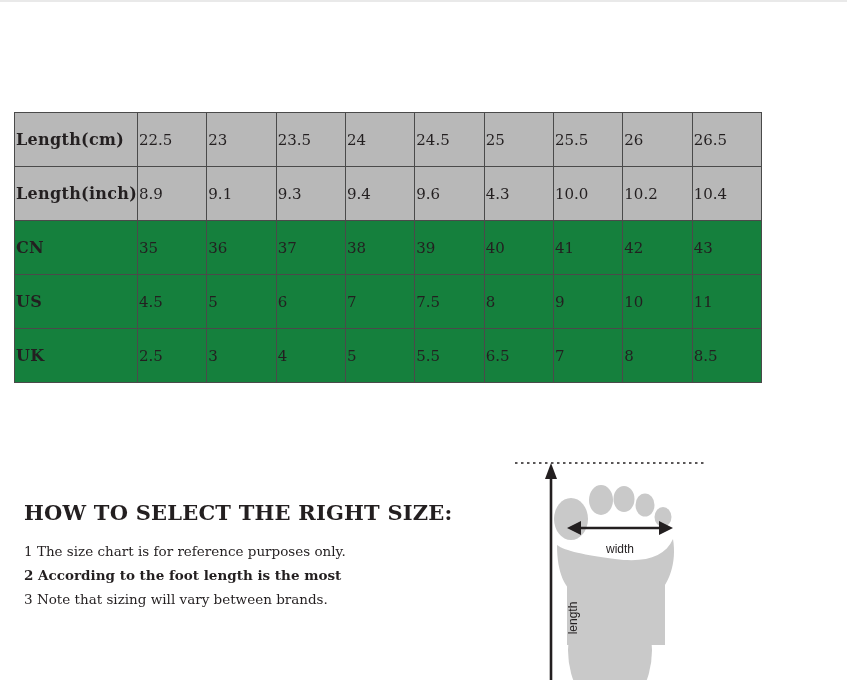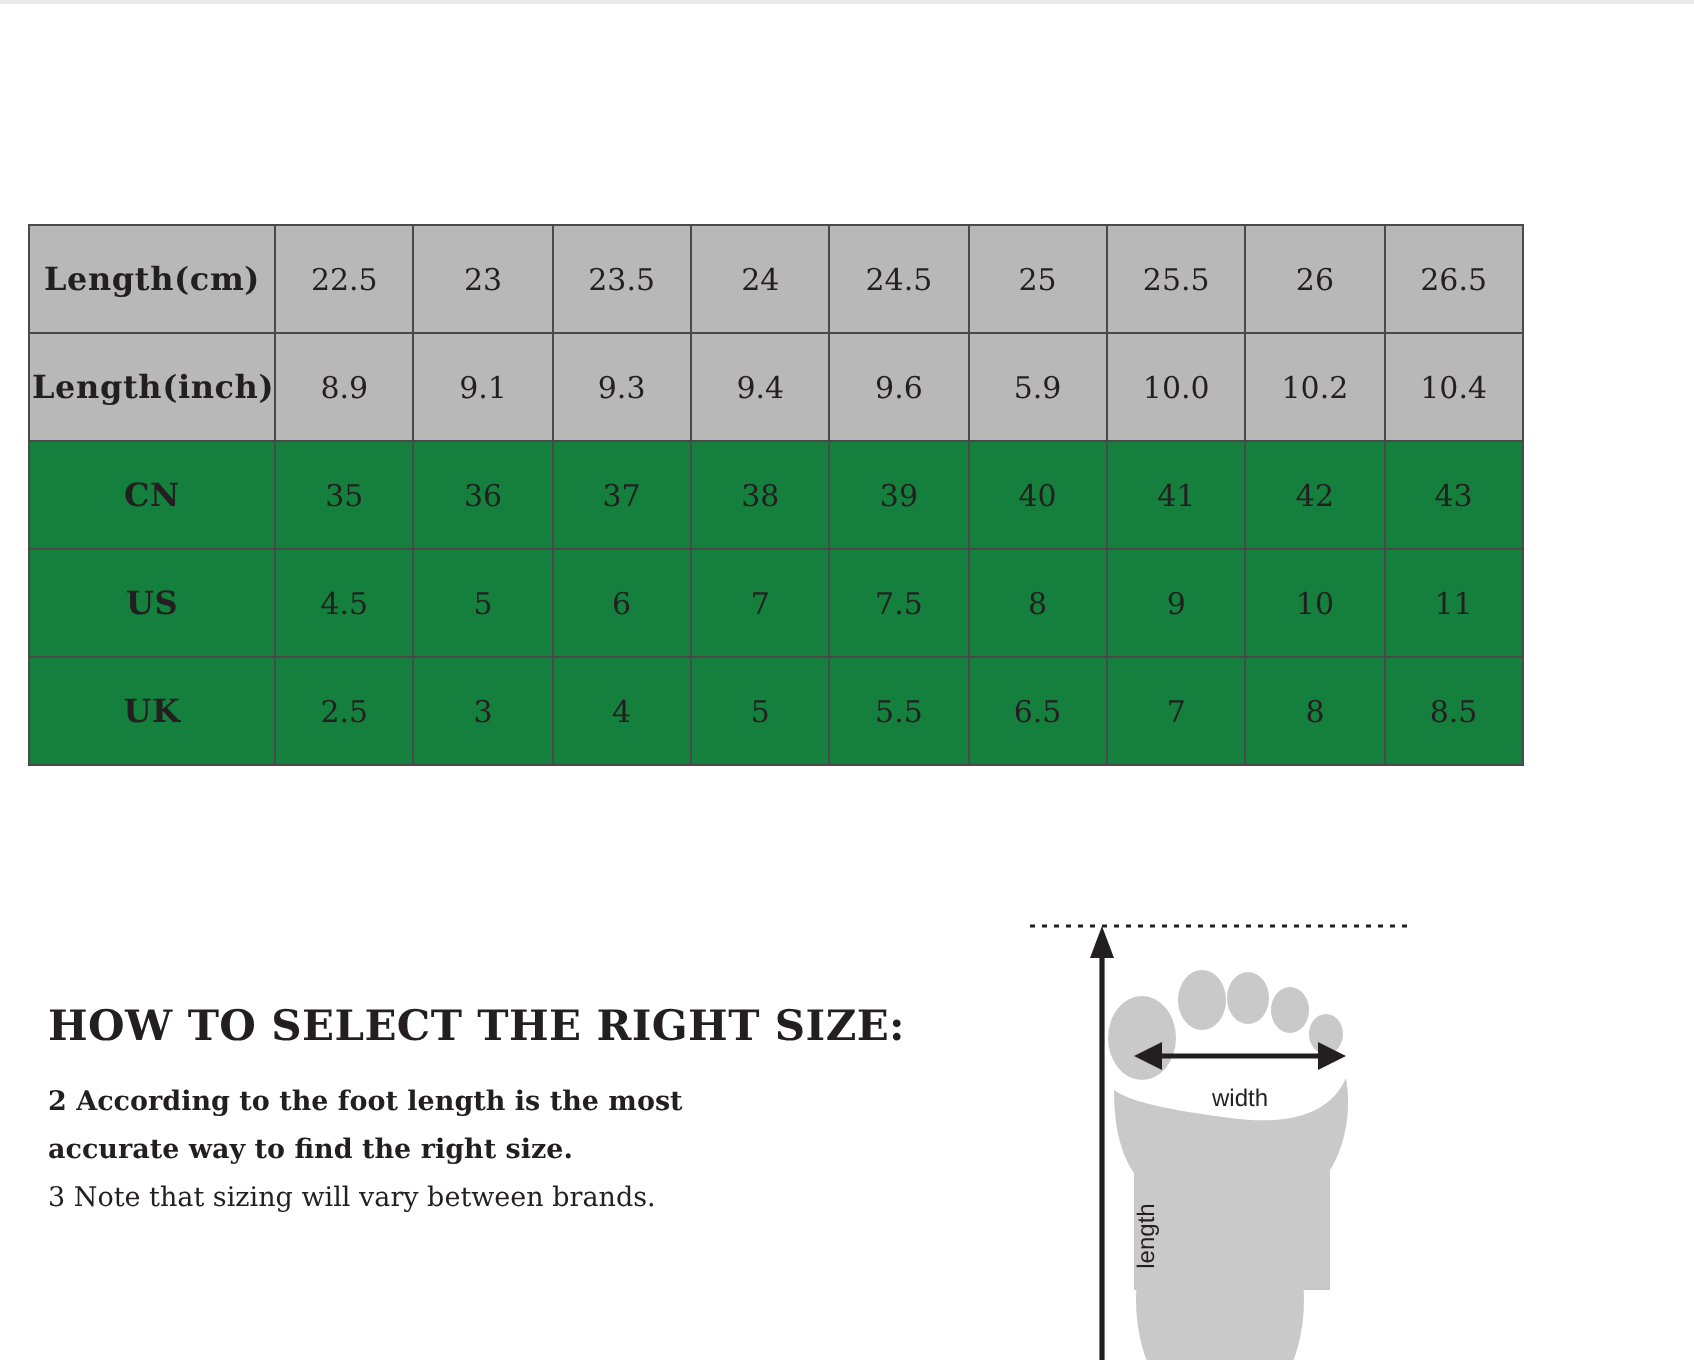--- a/index.html
+++ b/index.html
@@ -50,21 +50,21 @@
     width: 748px;
   }
   table.size-chart {
     border-collapse: collapse;
     width: 748px;
     table-layout: fixed;
   }
   table.size-chart td {
     border: 1px solid #4a4a4a;
     height: 51px;
-    text-align: center;
+    text-align: left;
     vertical-align: middle;
     font-family: "DejaVu Serif", serif;
     font-size: 15px;
     color: #231f20;
   }
   table.size-chart td.rowhead {
     width: 120px;
     font-weight: bold;
     font-size: 16px;
     letter-spacing: 0.3px;
@@ -145,21 +145,21 @@
           <td>26</td>
           <td>26.5</td>
         </tr>
         <tr class="shaded">
           <td class="rowhead">Length(inch)</td>
           <td>8.9</td>
           <td>9.1</td>
           <td>9.3</td>
           <td>9.4</td>
           <td>9.6</td>
-          <td>5.9</td>
+          <td>4.3</td>
           <td>10.0</td>
           <td>10.2</td>
           <td>10.4</td>
         </tr>
         <tr class="plain">
           <td class="rowhead">CN</td>
           <td>35</td>
           <td>36</td>
           <td>37</td>
           <td>38</td>
@@ -193,22 +193,22 @@
           <td>8</td>
           <td>8.5</td>
         </tr>
       </tbody>
     </table>
   </div>
 
   <div class="howto">
     <div class="howto-title">HOW TO SELECT THE RIGHT SIZE:</div>
     <div class="howto-list">
+      <div>1 The size chart is for reference purposes only.</div>
       <div class="bold">2 According to the foot length is the most</div>
-      <div class="bold">accurate way to find the right size.</div>
       <div>3 Note that sizing will vary between brands.</div>
     </div>
   </div>
 
   <div class="diagram">
     <svg width="215" height="225" viewBox="0 0 215 225" xmlns="http://www.w3.org/2000/svg">
 
       <g>
         <ellipse cx="105" cy="195" rx="42" ry="62" fill="#c9c9c9"></ellipse>
         <ellipse cx="66" cy="64" rx="17" ry="21" fill="#c9c9c9"></ellipse>

